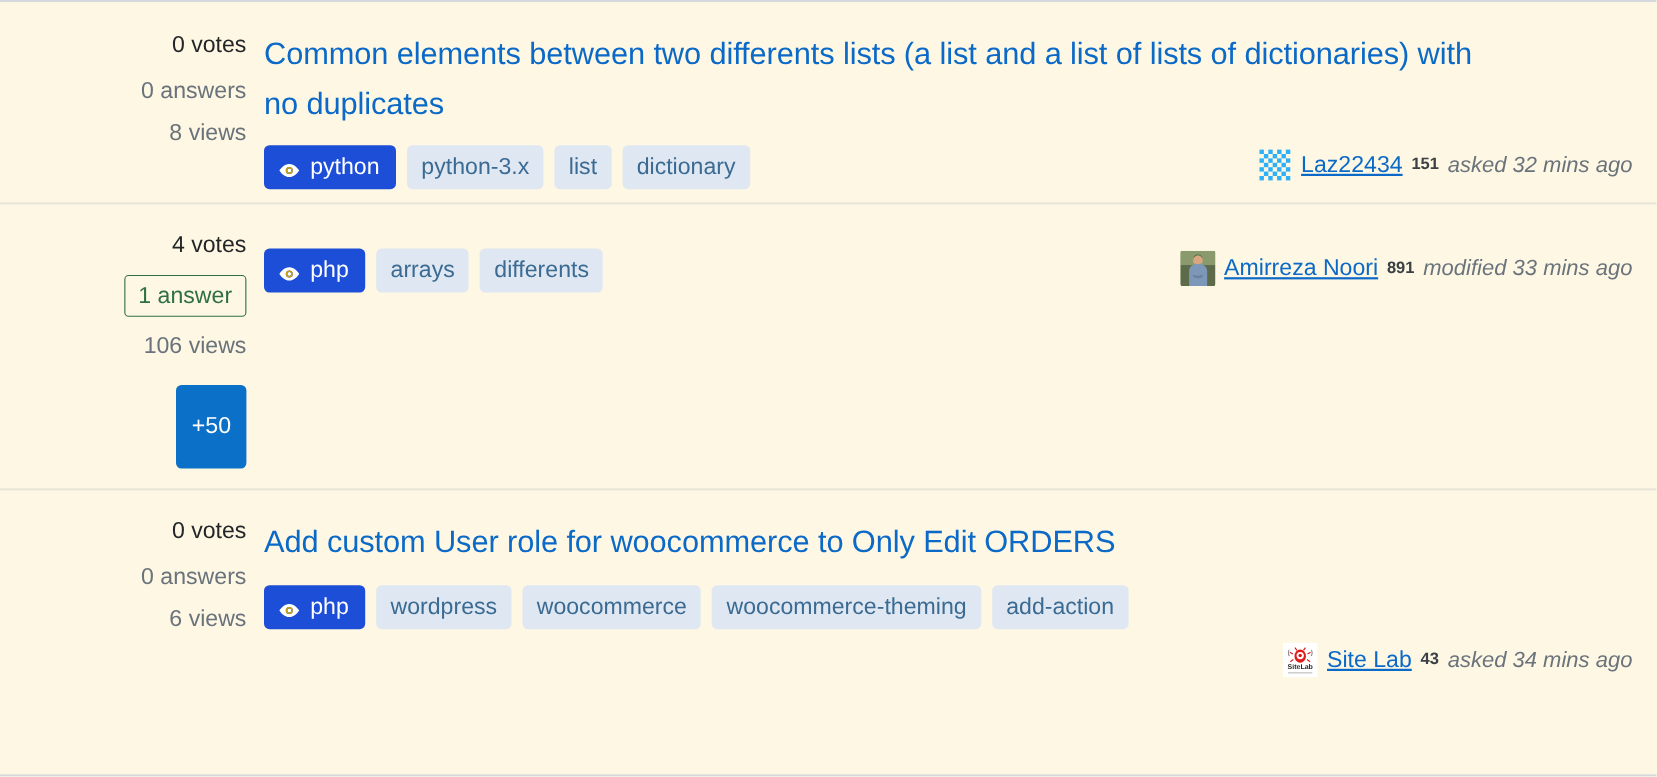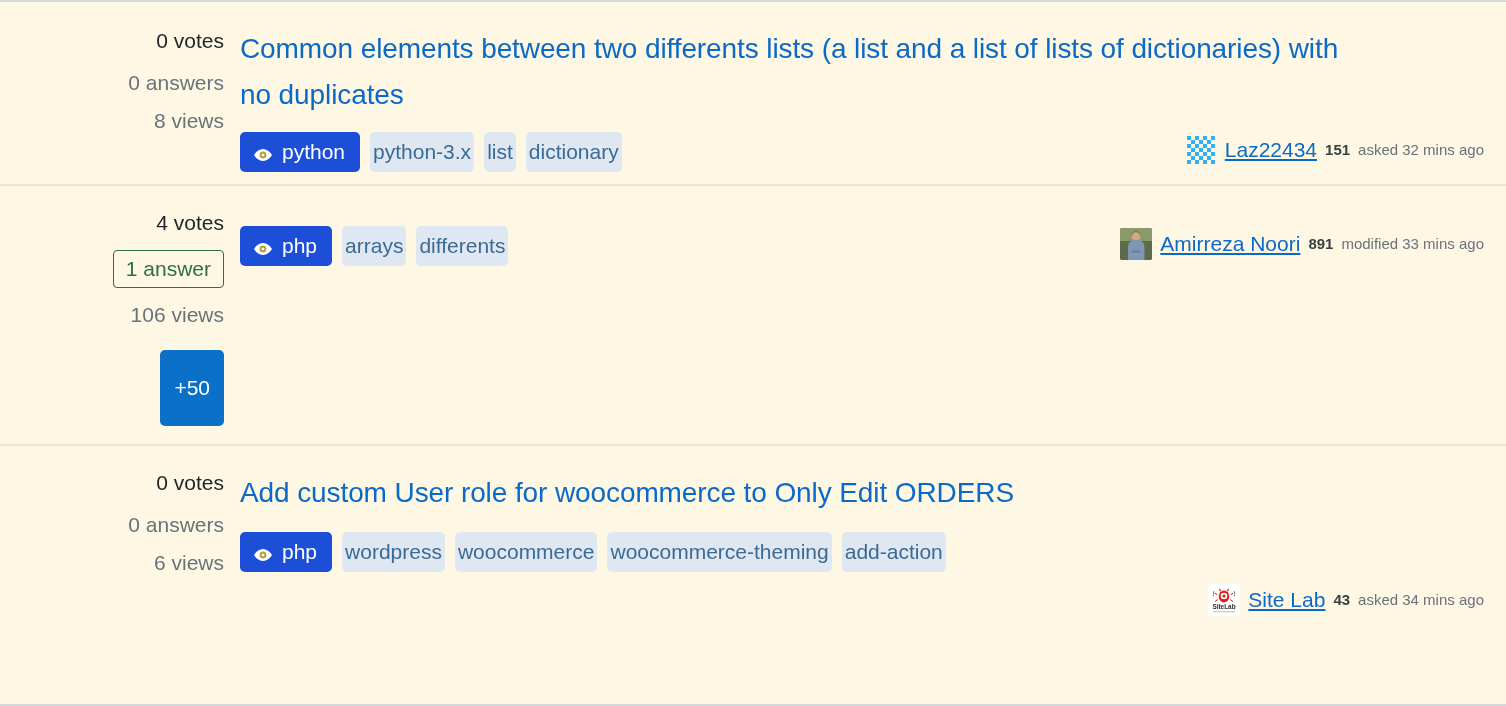--- a/index.html
+++ b/index.html
@@ -106,21 +106,21 @@
     align-items: center;
     gap: 10px;
     margin-top: 14px;
   }
   .tag {
     background: #dfe8f2;
     color: #3b6a92;
     font-size: 21px;
     line-height: 26px;
     border-radius: 5px;
-    padding: 7px 3px;
+    padding: 7px 13px;
     white-space: nowrap;
   }
   .tag.watched {
     background: #1d4ed8;
     color: #ffffff;
     display: inline-flex;
     align-items: flex-end;
     gap: 9px;
     padding: 7px 15px 7px 13px;
   }
@@ -161,22 +161,23 @@
     line-height: 28px;
   }
   .user-rep {
     color: #3b4045;
     font-weight: bold;
     font-size: 15px;
     line-height: 28px;
   }
   .user-action {
     color: #6a737c;
-    font-size: 15px;
+    font-size: 20px;
     line-height: 28px;
+    font-style: italic;
   }
 
   
   #row-0 { padding-top: 24px; }
   #row-0 .content { padding-top: 0; }
   #row-1 .tags-row { margin-top: 16px; }
   #row-2 .tags-row { margin-top: 16px; }
 </style>
 </head>
 <body>

